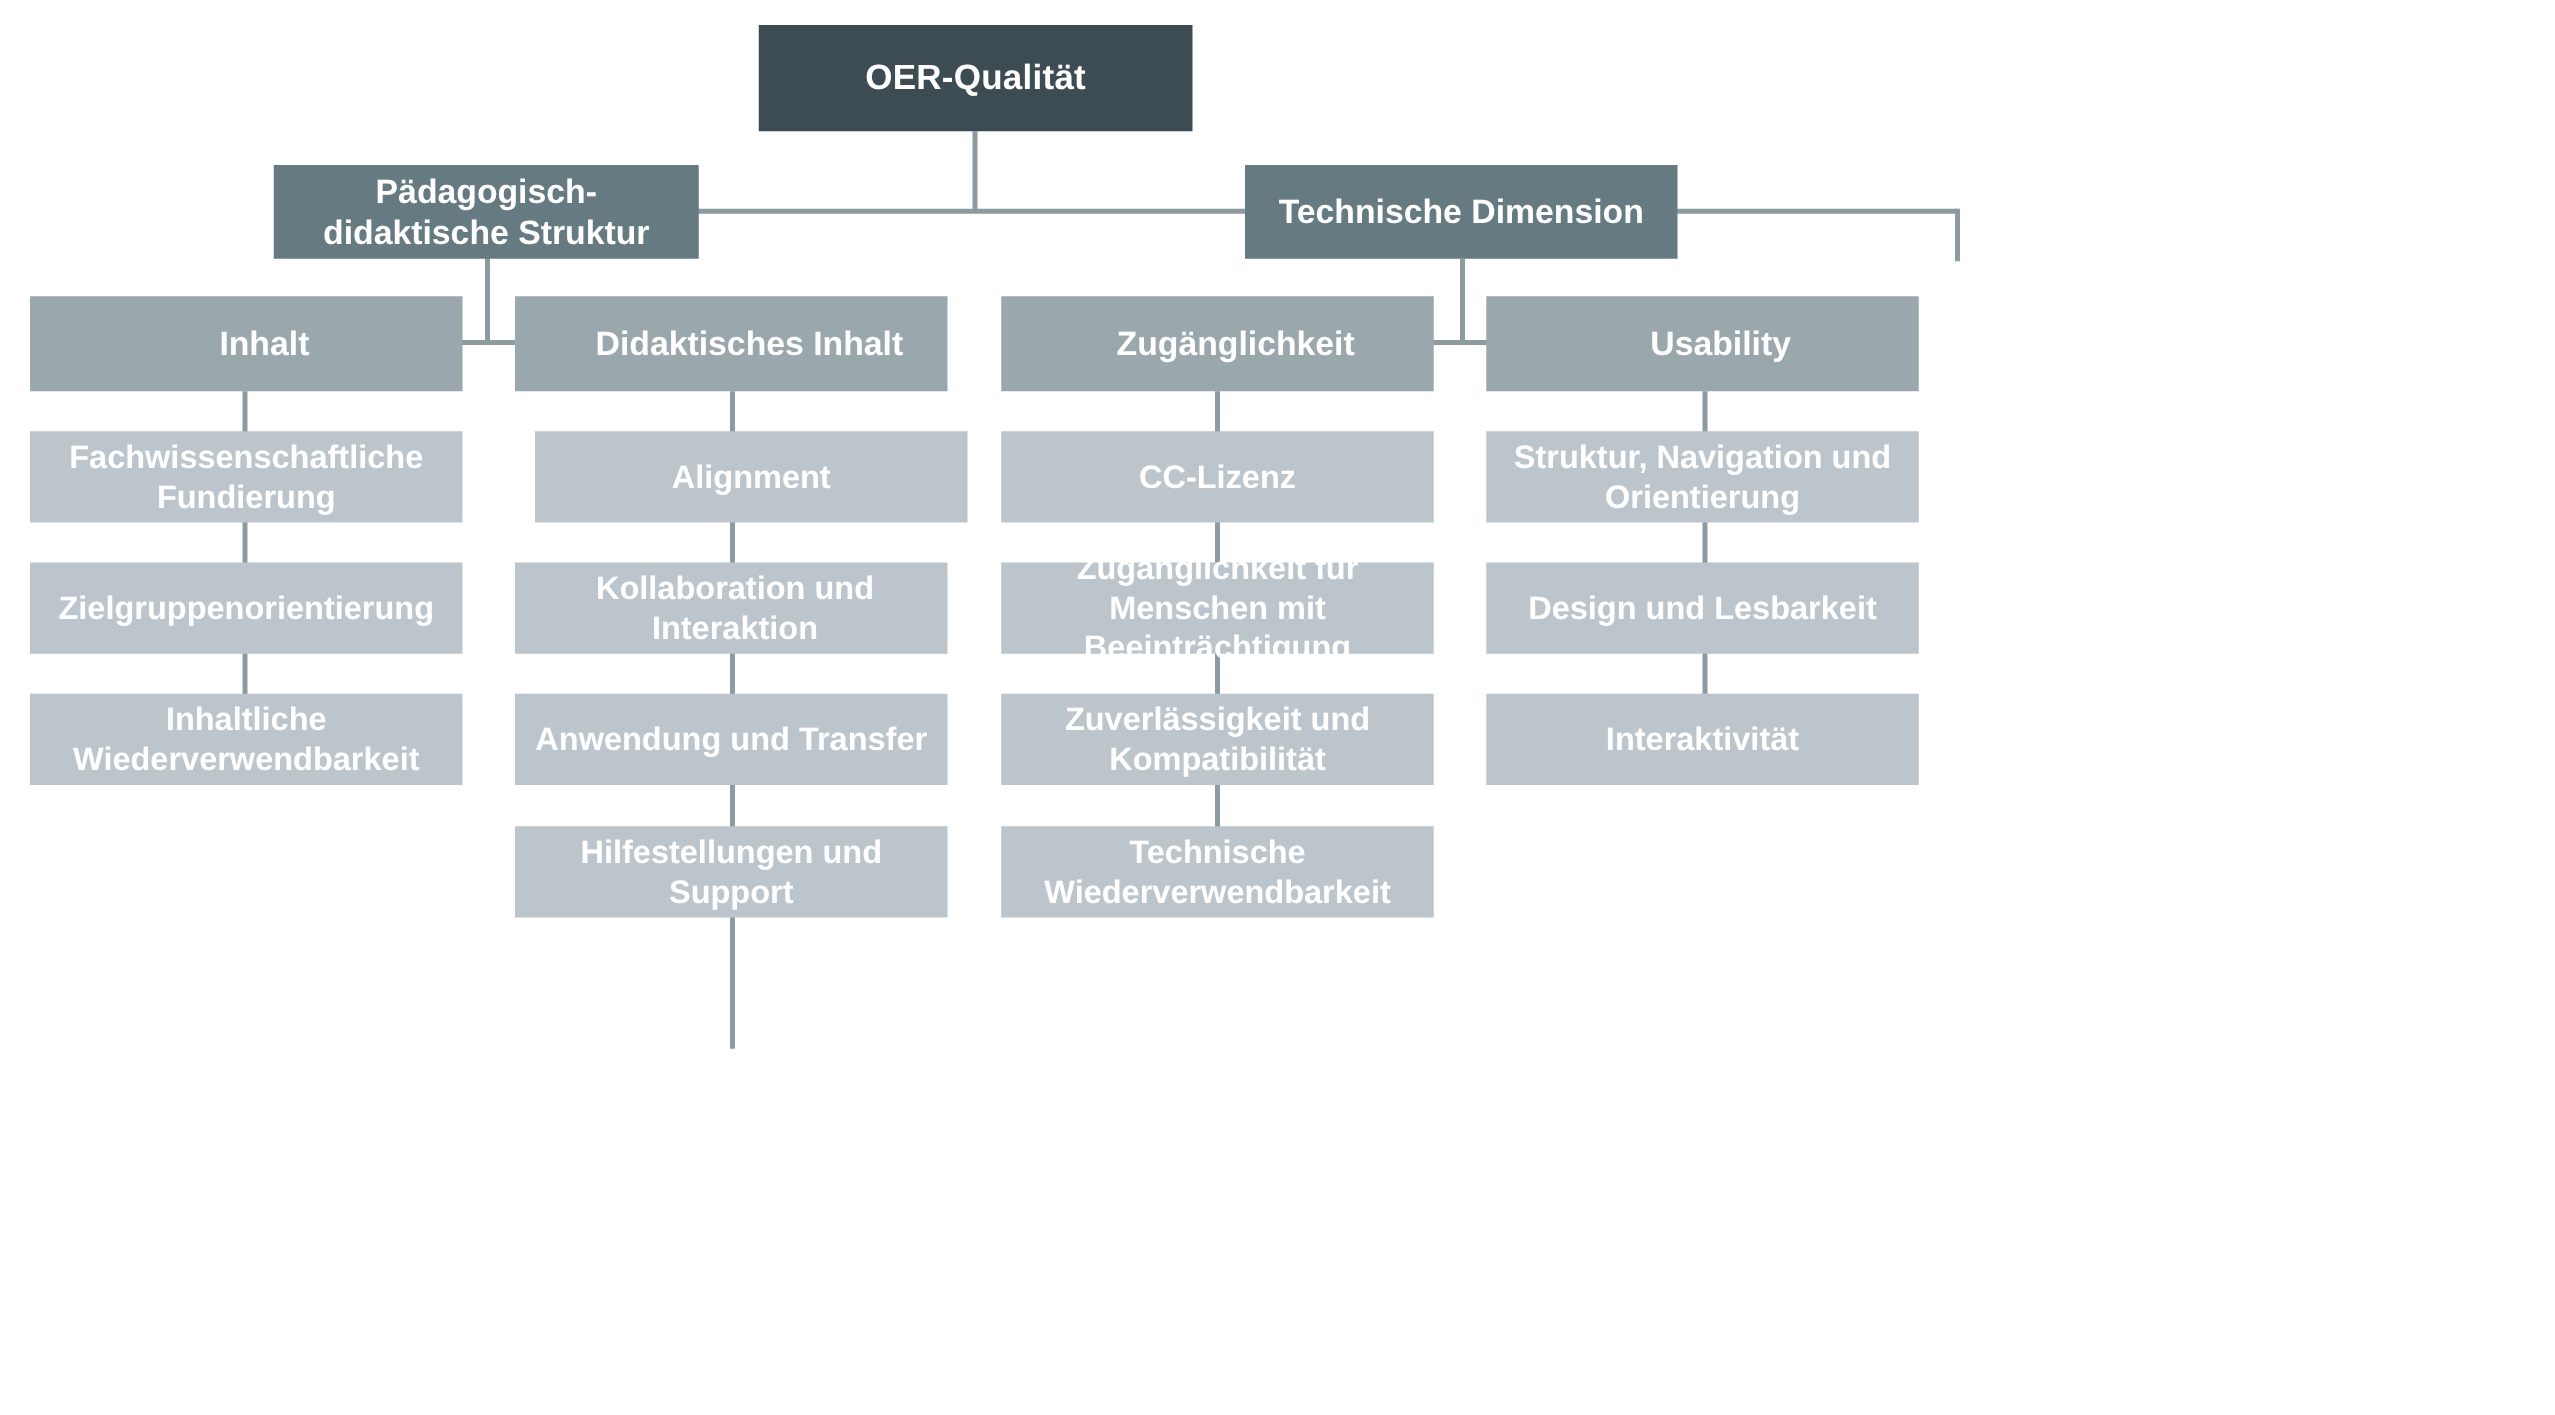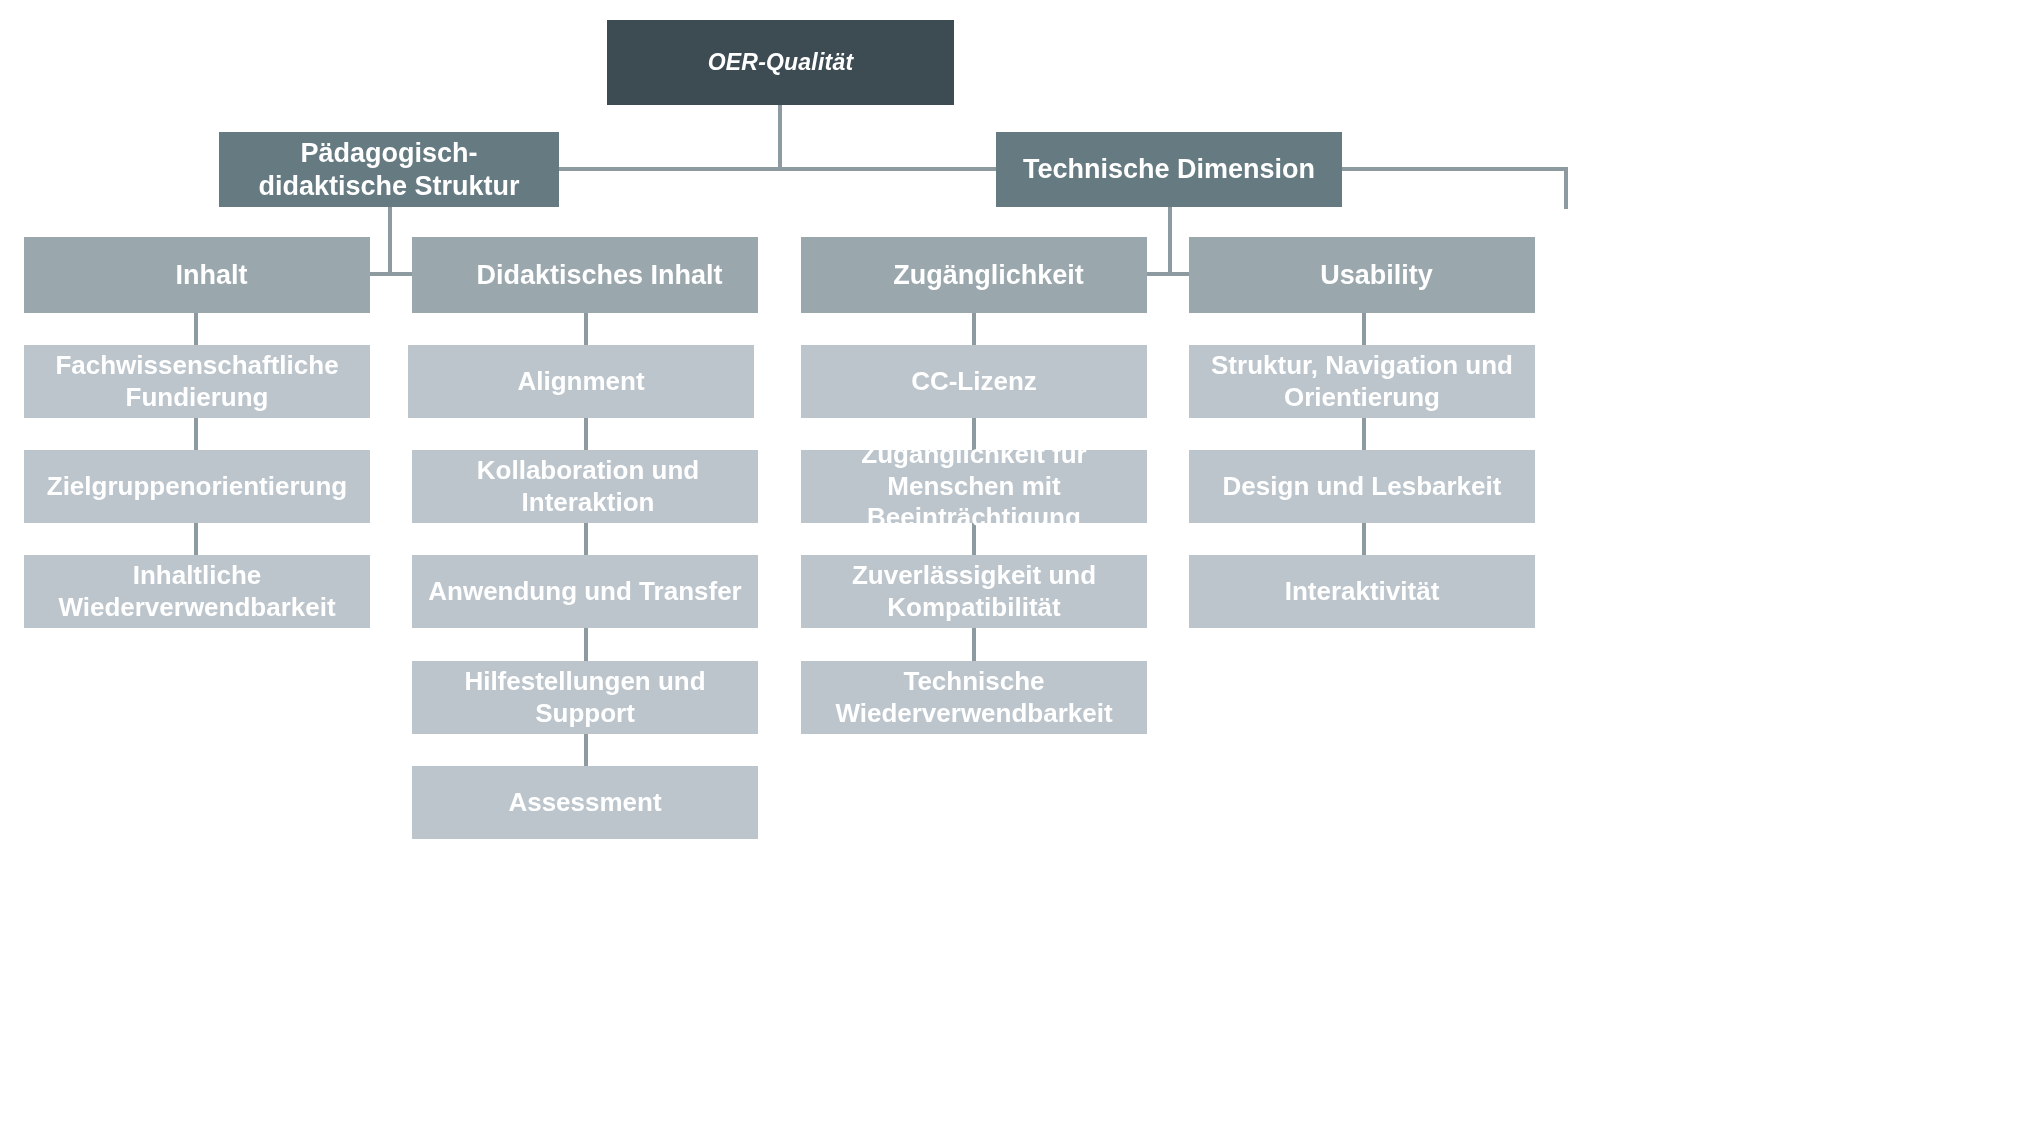--- a/index.html
+++ b/index.html
@@ -18,21 +18,21 @@
     display:flex;
     align-items:center;
     justify-content:center;
     text-align:center;
     color:#ffffff;
     font-weight:bold;
     line-height:1.22;
     padding:4px 10px;
     z-index:2;
   }
-  .lvl1{background:#3d4c53;font-size:23px;letter-spacing:.2px;font-style:italic;}
+  .lvl1{background:#3d4c53;font-size:28px;letter-spacing:.2px;}
   .lvl2{background:#667a81;font-size:27px;}
   .lvl3{background:#9aa8ae;font-size:27px;padding-left:39px;}
   .lvl4{background:#bcc5cc;font-size:26px;}
 
   .conn{position:absolute;background:#8d9ba1;z-index:1;}
   .conn.v{width:4px;}
   .conn.h{height:4px;}
 </style>
 </head>
 <body style="background: rgb(255, 255, 255);">
@@ -92,34 +92,31 @@
   <div class="node lvl4" style="left: 24px; top: 345px; width: 346px; height: 73px; background: rgb(188, 197, 204); color: rgb(255, 255, 255);">
     <span>Fachwissenschaftliche Fundierung</span>
   </div>
   <div class="node lvl4" style="left: 24px; top: 450px; width: 346px; height: 73px; background: rgb(188, 197, 204); color: rgb(255, 255, 255);">
     <span>Zielgruppenorientierung</span>
   </div>
   <div class="node lvl4" style="left: 24px; top: 555px; width: 346px; height: 73px; background: rgb(188, 197, 204); color: rgb(255, 255, 255);">
     <span>Inhaltliche Wiederverwendbarkeit</span>
   </div>
 
-  <div class="node lvl4" style="left: 408px; top: 345px; width: 346px; height: 73px; background: rgb(188, 197, 204); color: rgb(255, 255, 255);">
+  <div class="node lvl4" style="left: 428px; top: 345px; width: 346px; height: 73px; background: rgb(188, 197, 204); color: rgb(255, 255, 255);">
     <span>Alignment</span>
   </div>
   <div class="node lvl4" style="left: 412px; top: 450px; width: 346px; height: 73px; background: rgb(188, 197, 204); color: rgb(255, 255, 255); padding-left: 16px;">
     <span>Kollaboration und Interaktion</span>
   </div>
   <div class="node lvl4" style="left: 412px; top: 555px; width: 346px; height: 73px; background: rgb(188, 197, 204); color: rgb(255, 255, 255);">
     <span>Anwendung und Transfer</span>
   </div>
   <div class="node lvl4" style="left: 412px; top: 661px; width: 346px; height: 73px; background: rgb(188, 197, 204); color: rgb(255, 255, 255);">
     <span>Hilfestellungen und Support</span>
-  </div>
-  <div class="node lvl4" style="left: 412px; top: 766px; width: 346px; height: 73px; background: rgb(188, 197, 204); color: rgb(255, 255, 255);">
-    <span>Assessment</span>
   </div>
 
   <div class="node lvl4" style="left: 801px; top: 345px; width: 346px; height: 73px; background: rgb(188, 197, 204); color: rgb(255, 255, 255);">
     <span>CC-Lizenz</span>
   </div>
   <div class="node lvl4" style="left: 801px; top: 450px; width: 346px; height: 73px; background: rgb(188, 197, 204); color: rgb(255, 255, 255);">
     <span>Zugänglichkeit für Menschen mit Beeinträchtigung</span>
   </div>
   <div class="node lvl4" style="left: 801px; top: 555px; width: 346px; height: 73px; background: rgb(188, 197, 204); color: rgb(255, 255, 255);">
     <span>Zuverlässigkeit und Kompatibilität</span>

